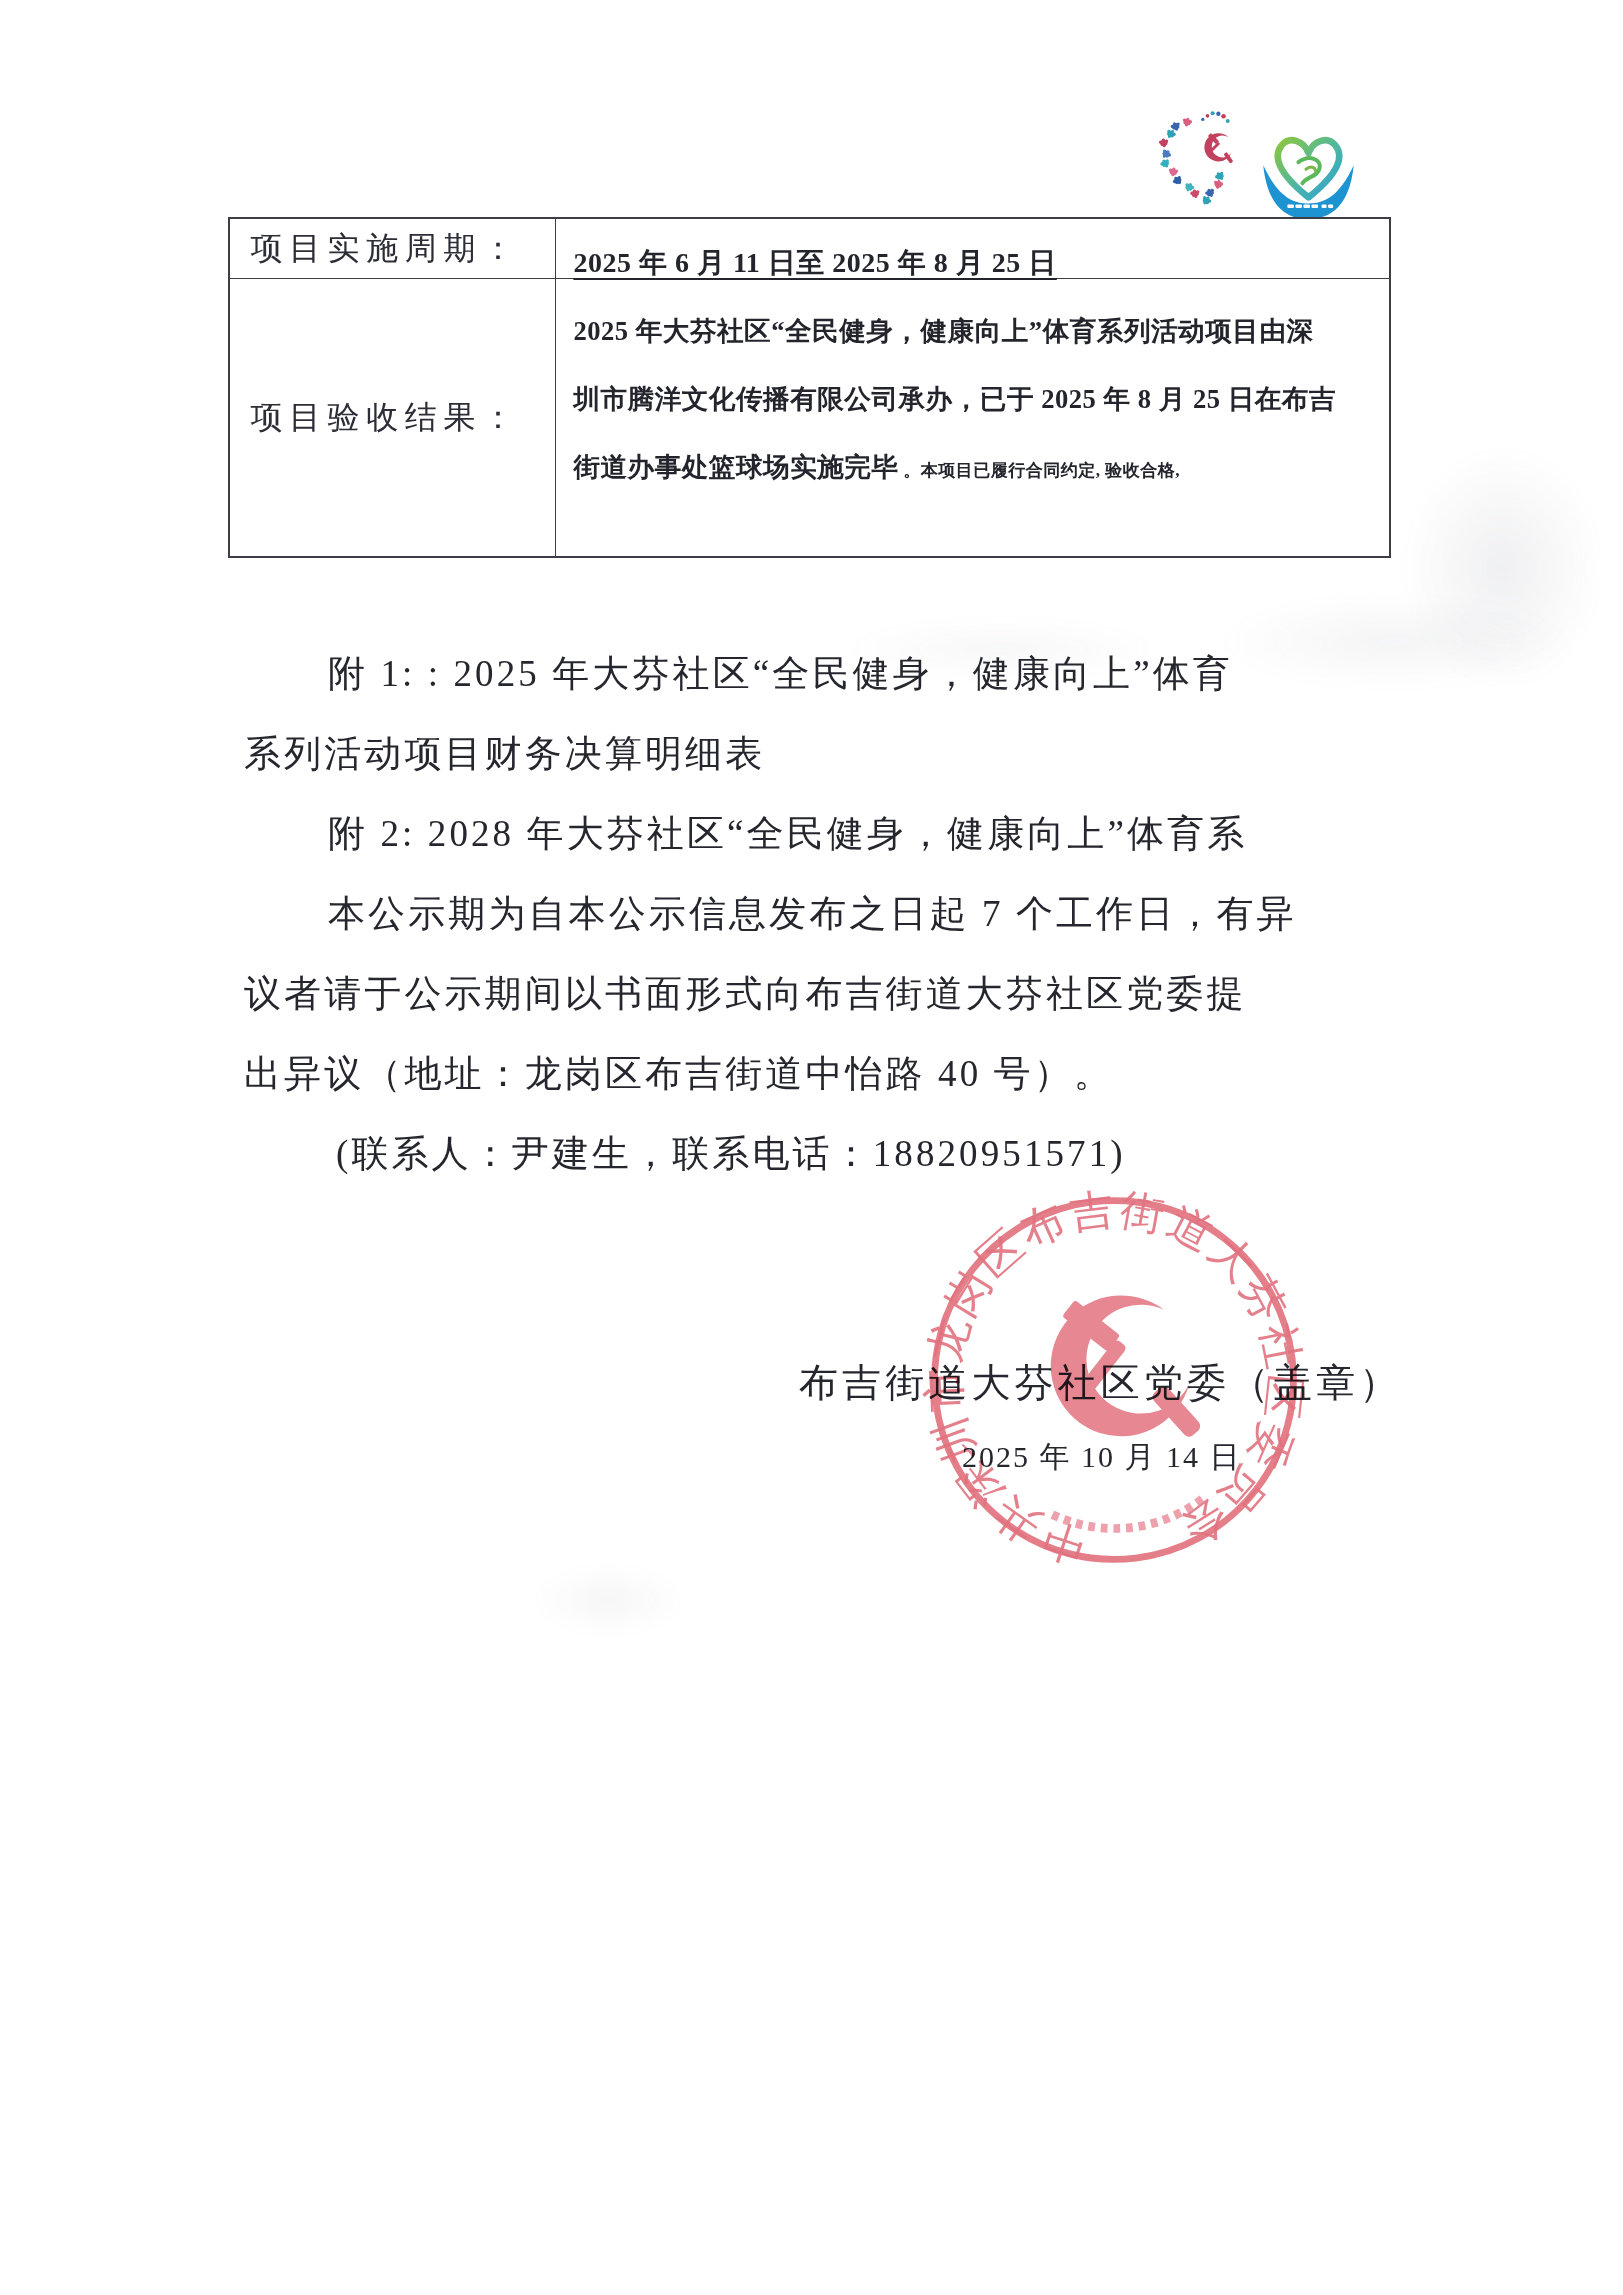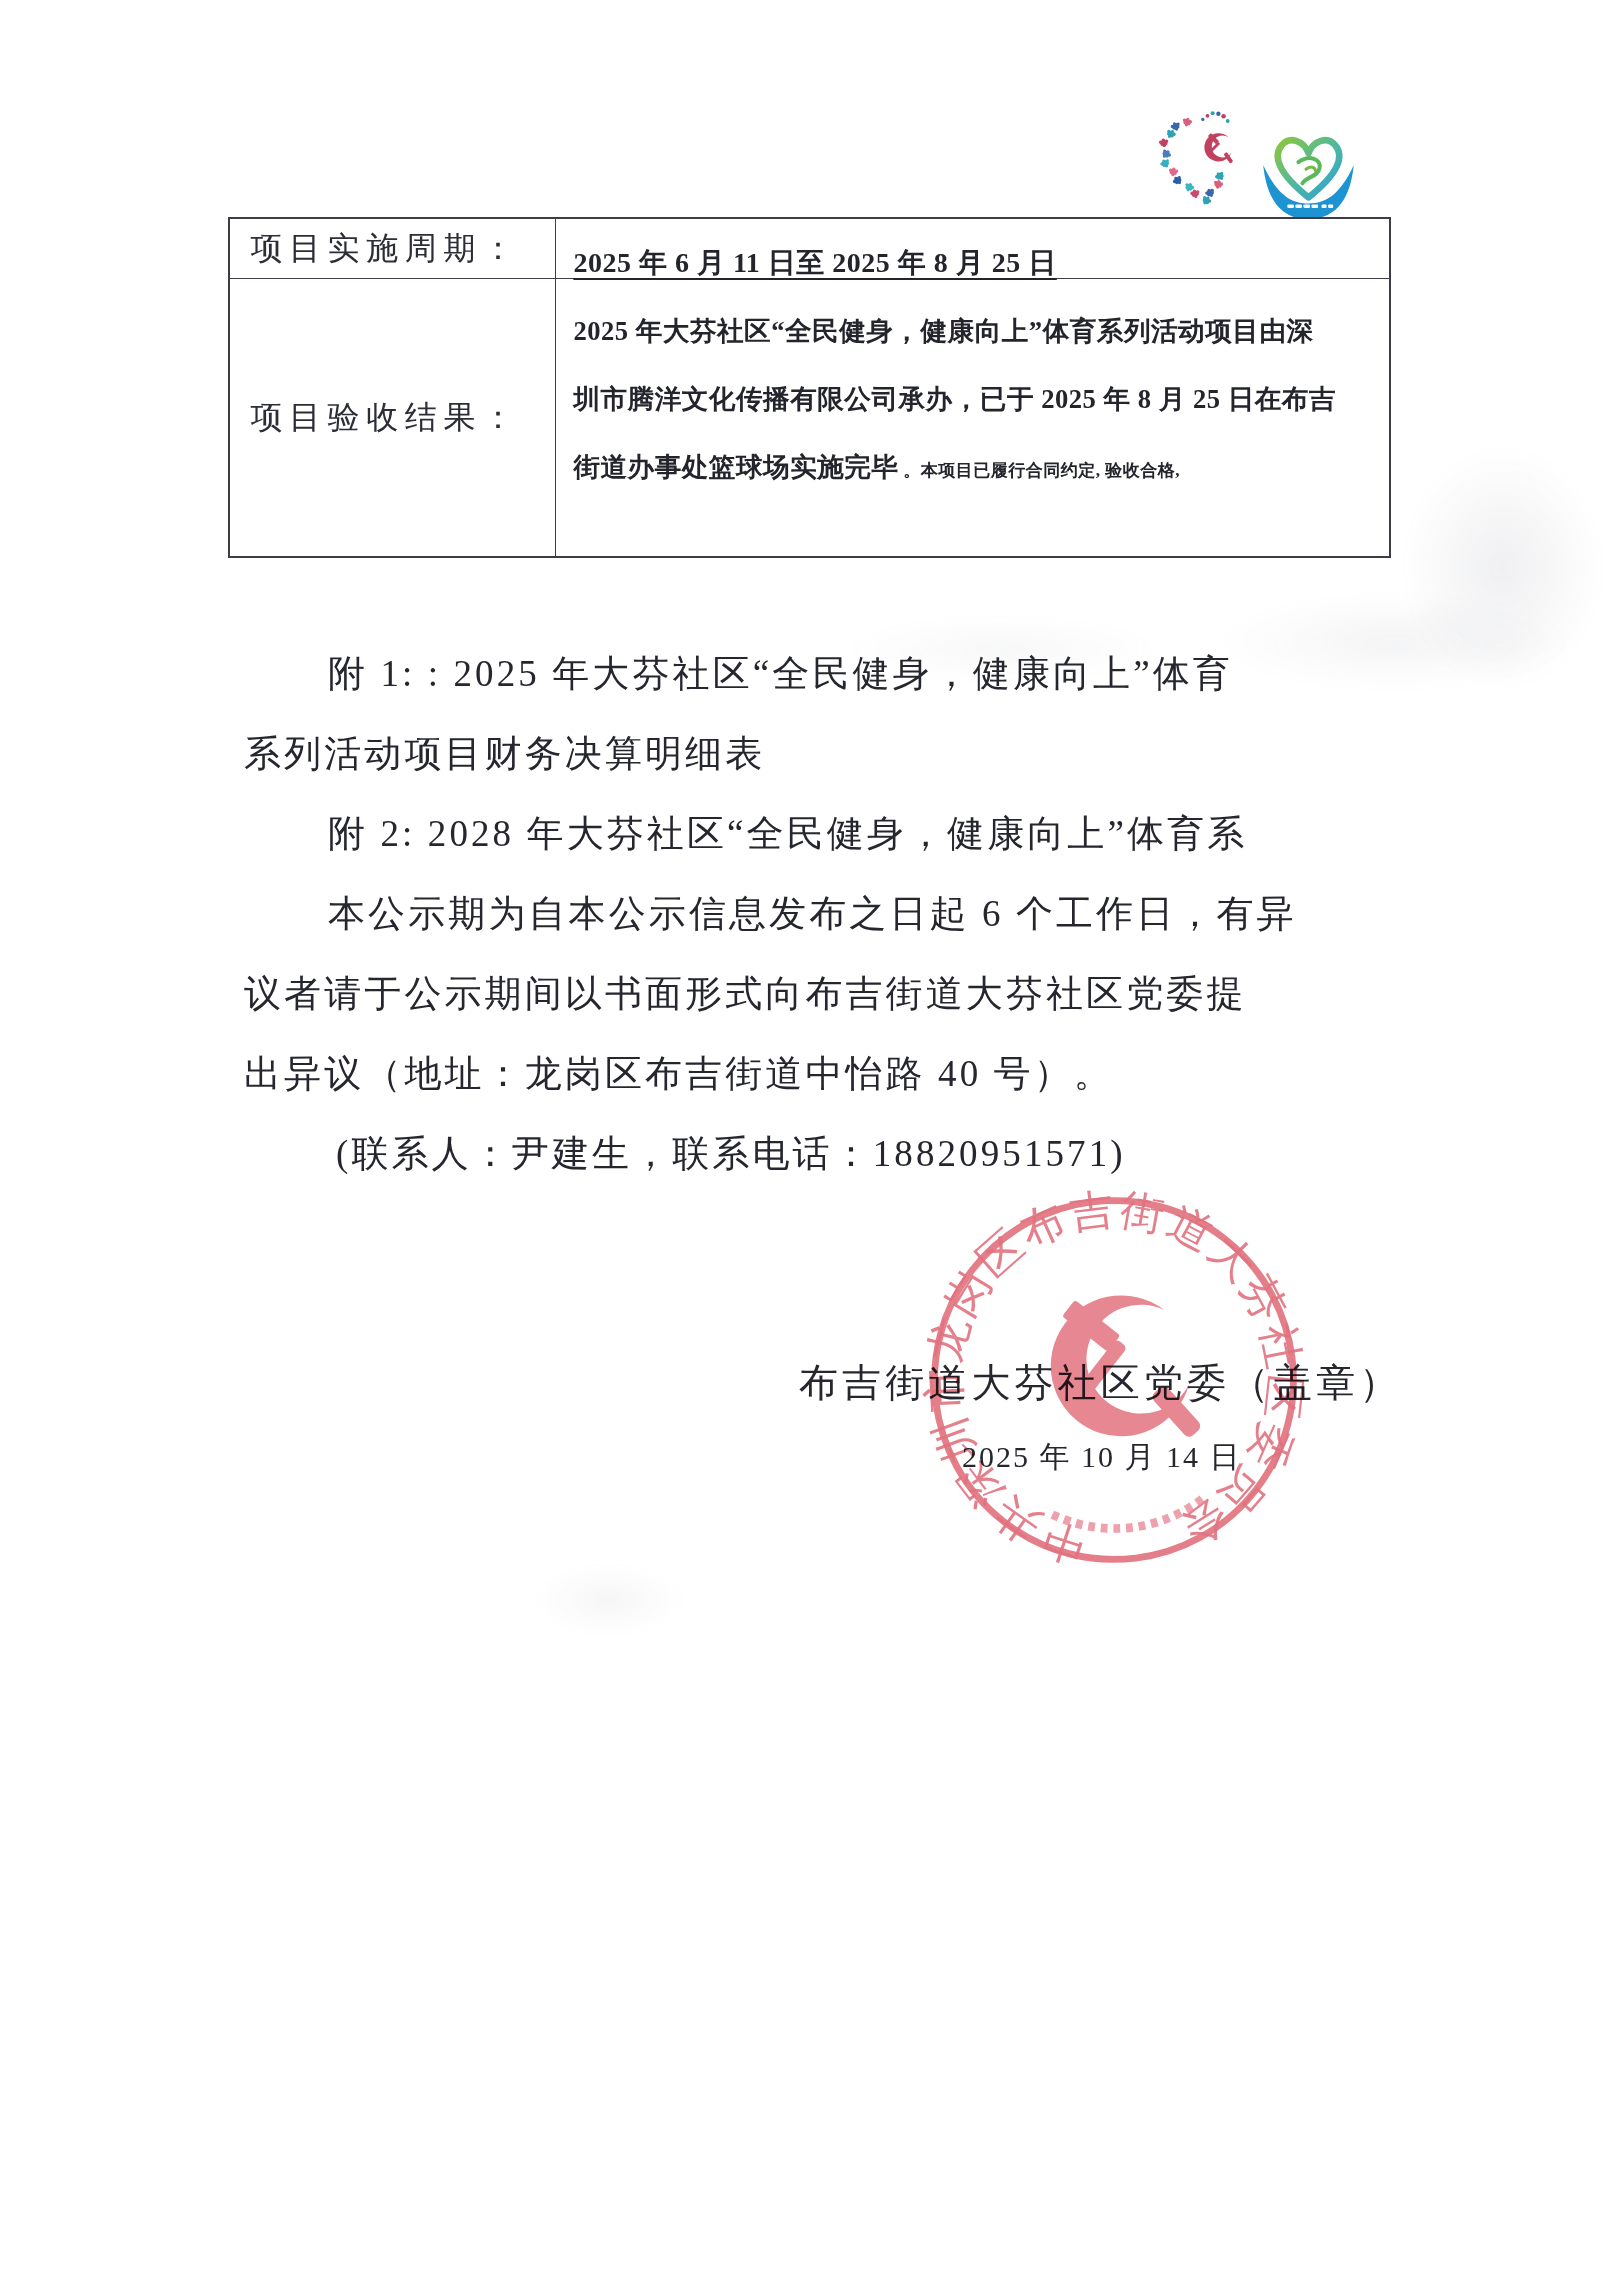--- a/index.html
+++ b/index.html
@@ -162,21 +162,21 @@
       <div class="v2line">2025 年大芬社区“全民健身，健康向上”体育系列活动项目由深</div>
       <div class="v2line">圳市腾洋文化传播有限公司承办，已于 2025 年 8 月 25 日在布吉</div>
       <div class="v2line"><span>街道办事处篮球场实施完毕</span><span class="v2small"> 。本项目已履行合同约定, 验收合格,</span></div>
     </div>
   </div>
 
   <div class="bodyblock">
     <div class="bline ind">附 1: : 2025 年大芬社区“全民健身，健康向上”体育</div>
     <div class="bline">系列活动项目财务决算明细表</div>
     <div class="bline ind">附 2: 2028 年大芬社区“全民健身，健康向上”体育系</div>
-    <div class="bline ind">本公示期为自本公示信息发布之日起 6 个工作日，有异</div>
+    <div class="bline ind">本公示期为自本公示信息发布之日起 7 个工作日，有异</div>
     <div class="bline">议者请于公示期间以书面形式向布吉街道大芬社区党委提</div>
     <div class="bline">出异议（地址：龙岗区布吉街道中怡路 40 号）。</div>
     <div class="bline ind8">(联系人：尹建生，联系电话：18820951571)</div>
   </div>
 
   <div class="sig">布吉街道大芬社区党委（盖章）</div>
   <div class="sigdate">2025 年 10 月 14 日</div>
 
   <div class="stampwrap">
     <svg viewBox="0 0 400 400" width="388" height="388">

